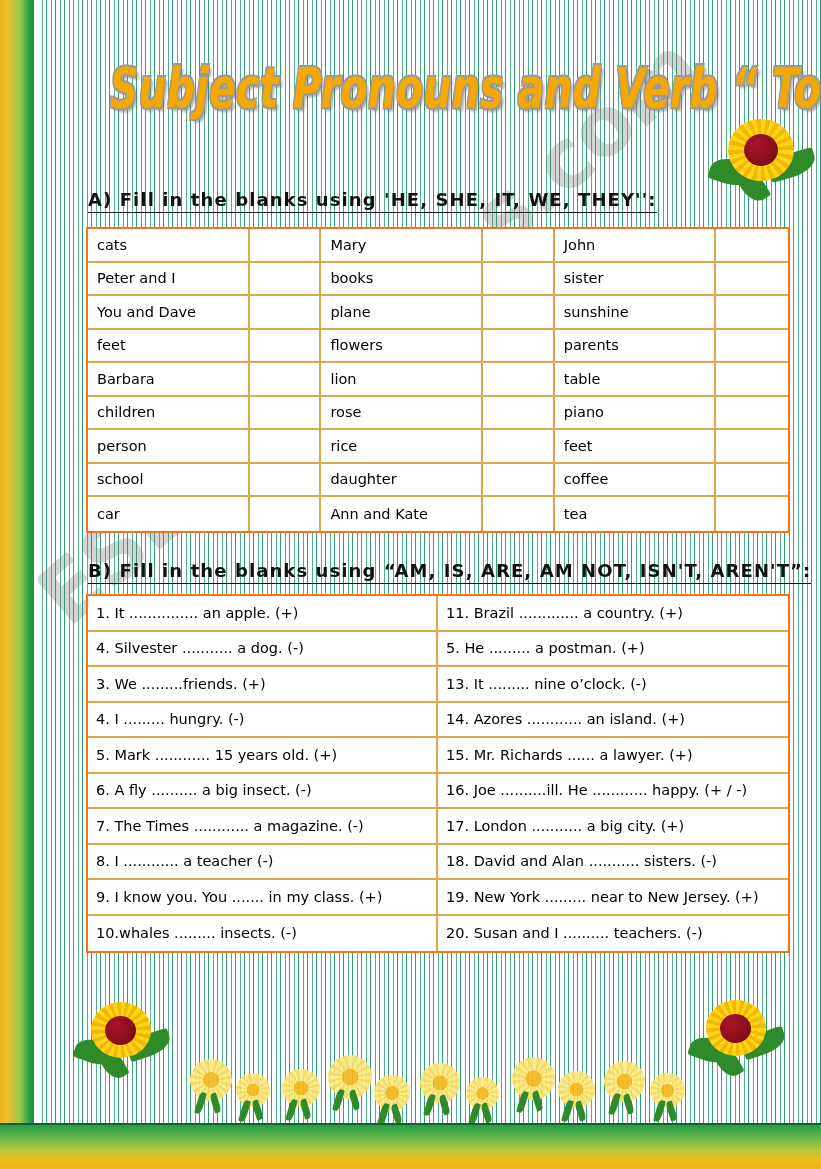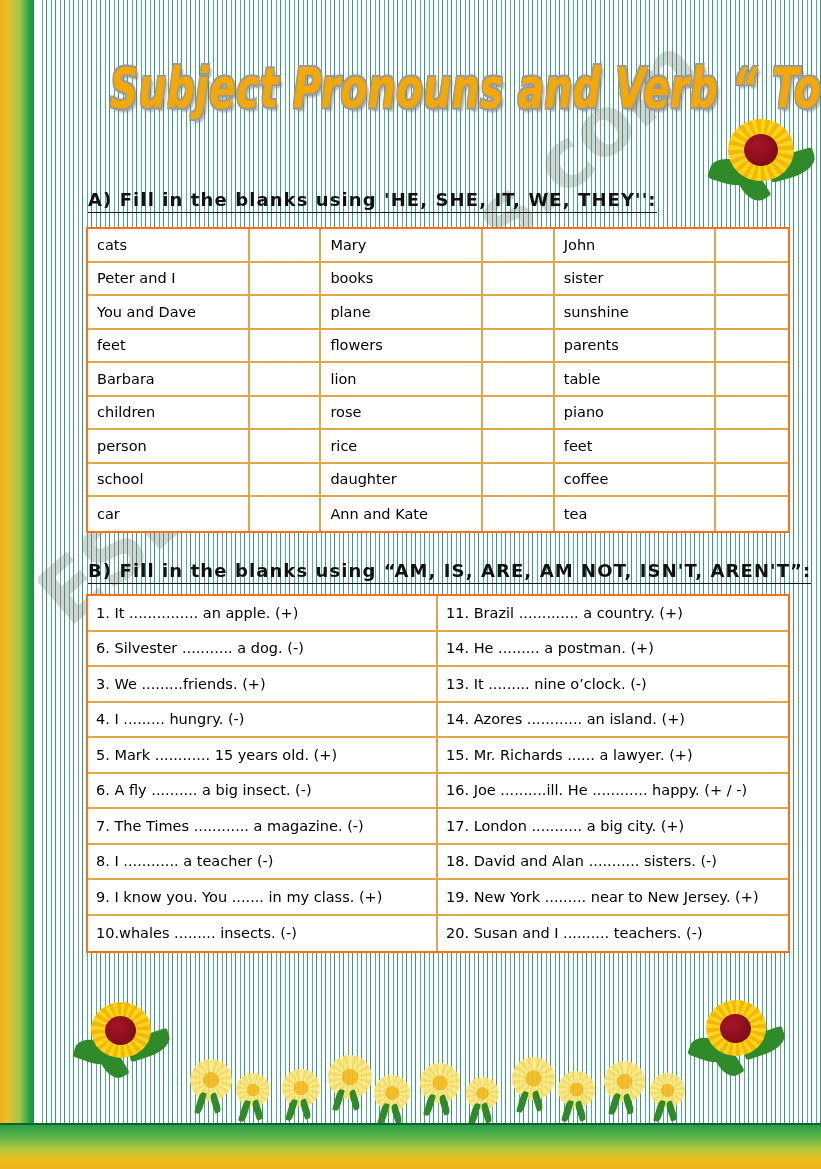--- a/index.html
+++ b/index.html
@@ -374,22 +374,22 @@
 
     <div class="heading heading-b">B) Fill in the blanks using “AM, IS, ARE, AM NOT, ISN'T, AREN'T”:</div>
 
     <table class="wsheet-table" id="table-b">
       <tbody>
           <tr>
             <td>1. It ............... an apple. (+)</td>
             <td>11. Brazil ............. a country. (+)</td>
           </tr>
           <tr>
-            <td>6. Silvester ........... a dog. (-)</td>
-            <td>14. He ......... a postman. (+)</td>
+            <td>4. Silvester ........... a dog. (-)</td>
+            <td>5. He ......... a postman. (+)</td>
           </tr>
           <tr>
             <td>3. We .........friends. (+)</td>
             <td>13. It ......... nine o’clock. (-)</td>
           </tr>
           <tr>
             <td>4. I ......... hungry. (-)</td>
             <td>14. Azores ............ an island. (+)</td>
           </tr>
           <tr>

